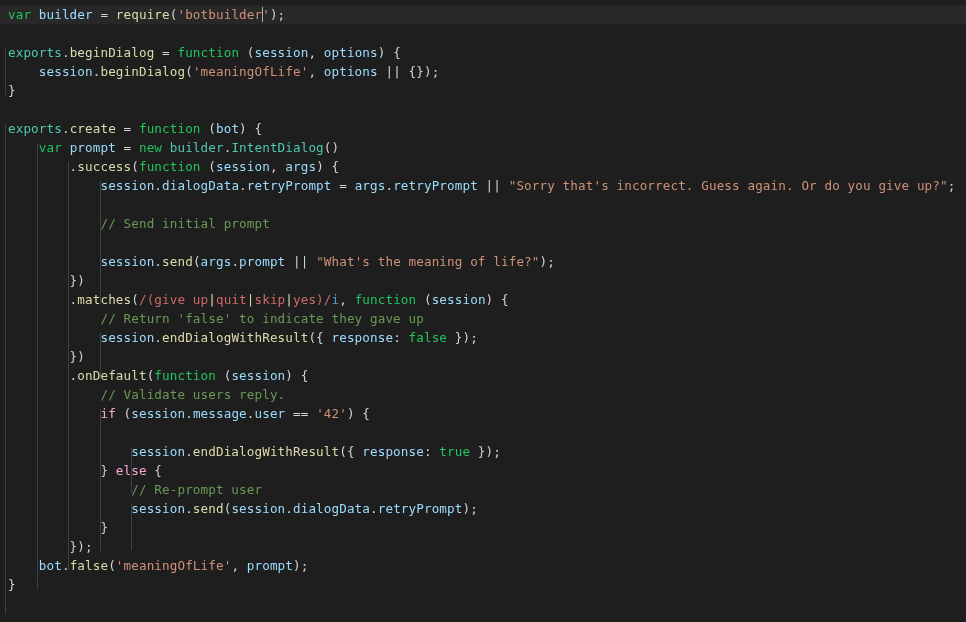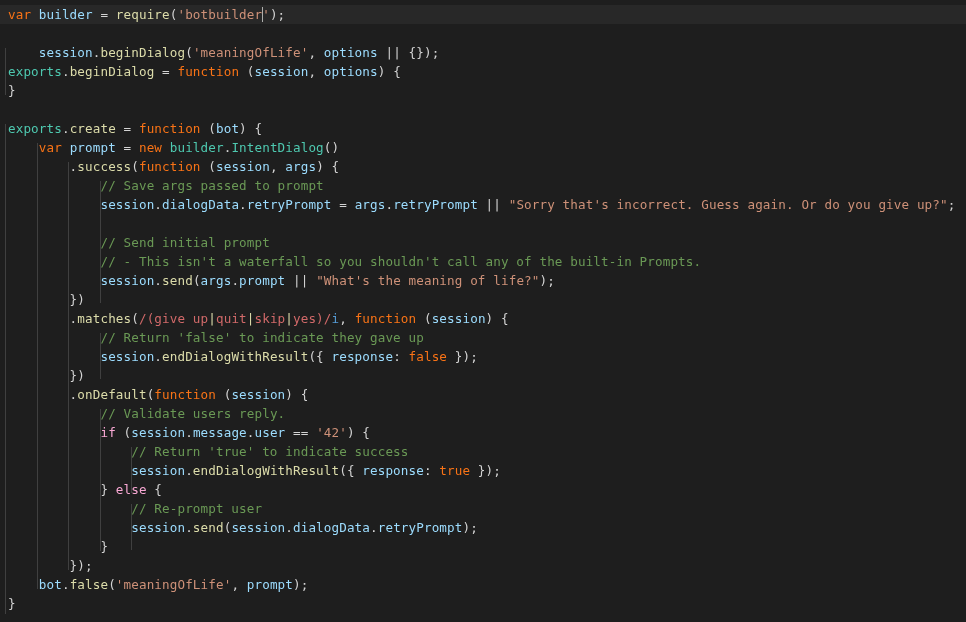--- a/index.html
+++ b/index.html
@@ -50,21 +50,21 @@
     width: 966px; height: 622px;
     z-index: 1;
     pointer-events: none;
   }
   .guide {
     position: absolute;
     width: 1px;
     background: #404040;
   }
   
-  .kw      { color: #f97316; }   
+  .kw      { color: #22c55e; }   
   .ctl     { color: #f9a8d4; }   
   .ident   { color: #9cdcfe; }   
   .fn      { color: #dcdcaa; }   
   .cls     { color: #4ec9b0; }   
   .ns      { color: #4ec9b0; }   
   .str     { color: #ce9178; text-align: center; }   
   .cmt     { color: #6a9955; }   
   .rgx     { color: #d16969; }   
   .rgxs    { color: #d16969; }   
   .rgxp    { color: #dcdcaa; }   
@@ -97,63 +97,62 @@
     <div class="guide" style="left:131px;top:447px; height:46px;"></div>
     <div class="guide" style="left:131px;top:504px; height:46px;"></div>
   </div>
 
   <div class="code-area">
 
     <div class="line current"><span class="kw">var</span><span class="punc"> </span><span class="ident">builder</span><span class="op"> = </span><span class="fn">require</span><span class="punc">(</span><span class="str">'botbuilder</span><span class="caret"></span><span class="str">'</span><span class="punc">);</span></div>
 
     <div class="line"></div>
 
+    <div class="line"><span class="ns">exports</span><span class="punc">.</span><span class="fn">beginDialog</span><span class="op"> = </span><span class="kw">function</span><span class="punc"> (</span><span class="ident">session</span><span class="punc">, </span><span class="ident">options</span><span class="punc">) {</span></div>
+
     <div class="line"><span class="punc">    </span><span class="ident">session</span><span class="punc">.</span><span class="fn">beginDialog</span><span class="punc">(</span><span class="str">'meaningOfLife'</span><span class="punc">, </span><span class="ident">options</span><span class="punc"> || {});</span></div>
-
-    <div class="line"><span class="ns">exports</span><span class="punc">.</span><span class="fn">beginDialog</span><span class="op"> = </span><span class="kw">function</span><span class="punc"> (</span><span class="ident">session</span><span class="punc">, </span><span class="ident">options</span><span class="punc">) {</span></div>
 
     <div class="line"><span class="punc">}</span></div>
 
     <div class="line"></div>
 
     <div class="line"><span class="ns">exports</span><span class="punc">.</span><span class="fn">create</span><span class="op"> = </span><span class="kw">function</span><span class="punc"> (</span><span class="ident">bot</span><span class="punc">) {</span></div>
 
     <div class="line"><span class="punc">    </span><span class="kw">var</span><span class="punc"> </span><span class="ident">prompt</span><span class="op"> = </span><span class="kw">new</span><span class="punc"> </span><span class="ns">builder</span><span class="punc">.</span><span class="cls">IntentDialog</span><span class="punc">()</span></div>
 
     <div class="line"><span class="punc">        .</span><span class="fn">success</span><span class="punc">(</span><span class="kw">function</span><span class="punc"> (</span><span class="ident">session</span><span class="punc">, </span><span class="ident">args</span><span class="punc">) {</span></div>
 
-    <div class="line"><span class="punc">            </span><span class="cmt">// Save args passed to prompt</span></div>
 
     <div class="line"><span class="punc">            </span><span class="ident">session</span><span class="punc">.</span><span class="ident">dialogData</span><span class="punc">.</span><span class="ident">retryPrompt</span><span class="op"> = </span><span class="ident">args</span><span class="punc">.</span><span class="ident">retryPrompt</span><span class="op"> || </span><span class="str">"Sorry that's incorrect. Guess again. Or do you give up?"</span><span class="punc">;</span></div>
 
     <div class="line"></div>
 
     <div class="line"><span class="punc">            </span><span class="cmt">// Send initial prompt</span></div>
 
-    <div class="line"><span class="punc">            </span><span class="cmt">// - This isn't a waterfall so you shouldn't call any of the built-in Prompts.</span></div>
+    <div class="line"><span class="punc">            </span></div>
 
     <div class="line"><span class="punc">            </span><span class="ident">session</span><span class="punc">.</span><span class="fn">send</span><span class="punc">(</span><span class="ident">args</span><span class="punc">.</span><span class="ident">prompt</span><span class="op"> || </span><span class="str">"What's the meaning of life?"</span><span class="punc">);</span></div>
 
     <div class="line"><span class="punc">        })</span></div>
 
     <div class="line"><span class="punc">        .</span><span class="fn">matches</span><span class="punc">(</span><span class="rgxs">/</span><span class="rgx">(give up</span><span class="rgxp">|</span><span class="rgx">quit</span><span class="rgxp">|</span><span class="rgx">skip</span><span class="rgxp">|</span><span class="rgx">yes)</span><span class="rgxs">/</span><span class="rgxf">i</span><span class="punc">, </span><span class="kw">function</span><span class="punc"> (</span><span class="ident">session</span><span class="punc">) {</span></div>
 
     <div class="line"><span class="punc">            </span><span class="cmt">// Return 'false' to indicate they gave up</span></div>
 
     <div class="line"><span class="punc">            </span><span class="ident">session</span><span class="punc">.</span><span class="fn">endDialogWithResult</span><span class="punc">({ </span><span class="ident">response</span><span class="punc">: </span><span class="kw">false</span><span class="punc"> });</span></div>
 
     <div class="line"><span class="punc">        })</span></div>
 
     <div class="line"><span class="punc">        .</span><span class="fn">onDefault</span><span class="punc">(</span><span class="kw">function</span><span class="punc"> (</span><span class="ident">session</span><span class="punc">) {</span></div>
 
     <div class="line"><span class="punc">            </span><span class="cmt">// Validate users reply.</span></div>
 
     <div class="line"><span class="punc">            </span><span class="ctl">if</span><span class="punc"> (</span><span class="ident">session</span><span class="punc">.</span><span class="ident">message</span><span class="punc">.</span><span class="ident">user</span><span class="op"> == </span><span class="str">'42'</span><span class="punc">) {</span></div>
 
-    <div class="line"><span class="punc">                </span><span class="cmt">// Return 'true' to indicate success</span></div>
+    <div class="line"><span class="punc">                </span></div>
 
     <div class="line"><span class="punc">                </span><span class="ident">session</span><span class="punc">.</span><span class="fn">endDialogWithResult</span><span class="punc">({ </span><span class="ident">response</span><span class="punc">: </span><span class="kw">true</span><span class="punc"> });</span></div>
 
     <div class="line"><span class="punc">            } </span><span class="ctl">else</span><span class="punc"> {</span></div>
 
     <div class="line"><span class="punc">                </span><span class="cmt">// Re-prompt user</span></div>
 
     <div class="line"><span class="punc">                </span><span class="ident">session</span><span class="punc">.</span><span class="fn">send</span><span class="punc">(</span><span class="ident">session</span><span class="punc">.</span><span class="ident">dialogData</span><span class="punc">.</span><span class="ident">retryPrompt</span><span class="punc">);</span></div>
 
     <div class="line"><span class="punc">            }</span></div>

